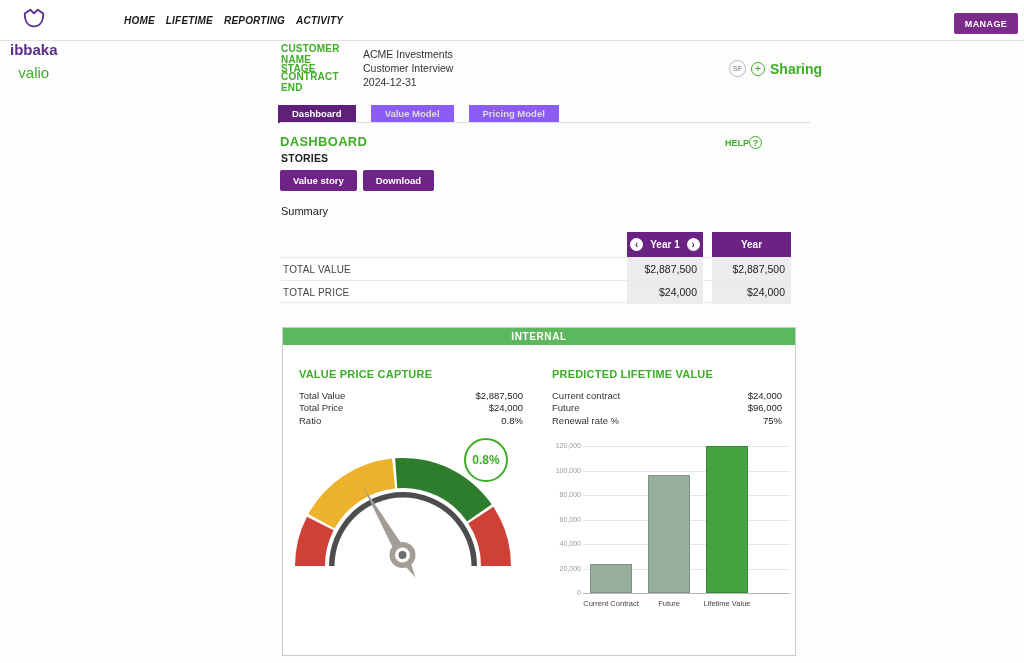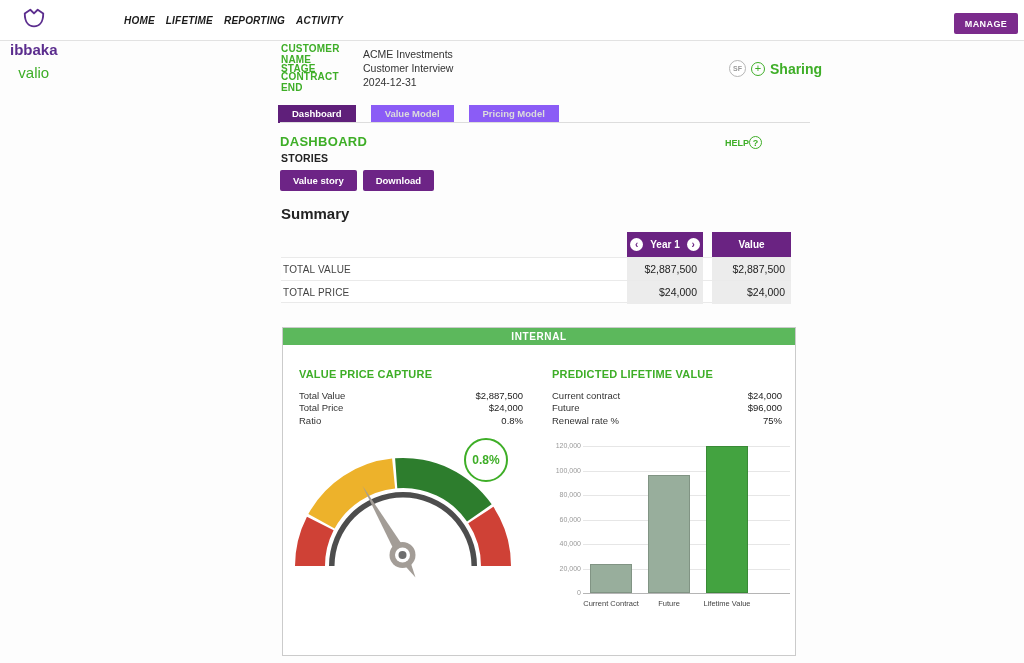--- a/index.html
+++ b/index.html
@@ -40,21 +40,21 @@
   .help { position:absolute; left:725px; top:136px; display:flex; align-items:center; cursor:pointer; }
   .help-label { font-size:9px; font-weight:bold; color:#3eae27; }
   .q-icon { width:13px; height:13px; border-radius:50%; border:1.4px solid #3eae27; color:#3eae27; font-size:9px;
     display:flex; align-items:center; justify-content:center; font-weight:bold; }
 
   .stories-title { position:absolute; left:281px; top:152px; font-size:10.5px; font-weight:bold; color:#222; letter-spacing:.2px; }
   .story-btns { position:absolute; left:280px; top:170px; display:flex; gap:6px; }
   .p-btn { height:21px; padding:0 13px; background:#6d2486; color:#fff; font-size:9.5px; font-weight:bold;
     border:none; border-radius:2px; cursor:pointer; }
 
-  .summary-title { position:absolute; left:281px; top:205px; font-size:15px; font-weight:bold; color:#222; }
+  .summary-title { position:absolute; left:281px; top:205px; font-size:11px; font-weight:normal; color:#222; }
 
   
   .thead { position:absolute; top:232px; height:25px; background:#6a2382; color:#fff; font-size:10px; font-weight:bold;
     display:flex; align-items:center; justify-content:center; gap:7px; }
   .th-year { left:627px; width:76px; }
   .th-total { left:712px; width:79px; }
   .circ { width:13px; height:13px; border-radius:50%; background:#fff; color:#6a2382; font-size:10px; font-weight:bold;
     display:flex; align-items:center; justify-content:center; line-height:1; cursor:pointer; }
   .trow { position:absolute; left:281px; width:510px; height:23px; border-top:1px solid #eaeaea; background:#fff; }
   .trow.last { border-bottom:1px solid #eaeaea; }
@@ -153,21 +153,21 @@
   </div>
 
   <div class="summary-title">Summary</div>
 
   <div class="thead th-year">
     <span class="circ">‹</span>
     <span>Year 1</span>
     <span class="circ">›</span>
   </div>
   <div class="thead th-total">
-    <span>Value</span>
+    <span>Year</span>
   </div>
 
   <div class="trow" style="top:257px;">
     <span class="rlabel">TOTAL VALUE</span>
     <span class="tcell tc-year">$2,887,500</span>
     <span class="tcell tc-total">$2,887,500</span>
   </div>
   <div class="trow last" style="top:280px;">
     <span class="rlabel">TOTAL PRICE</span>
     <span class="tcell tc-year">$24,000</span>

